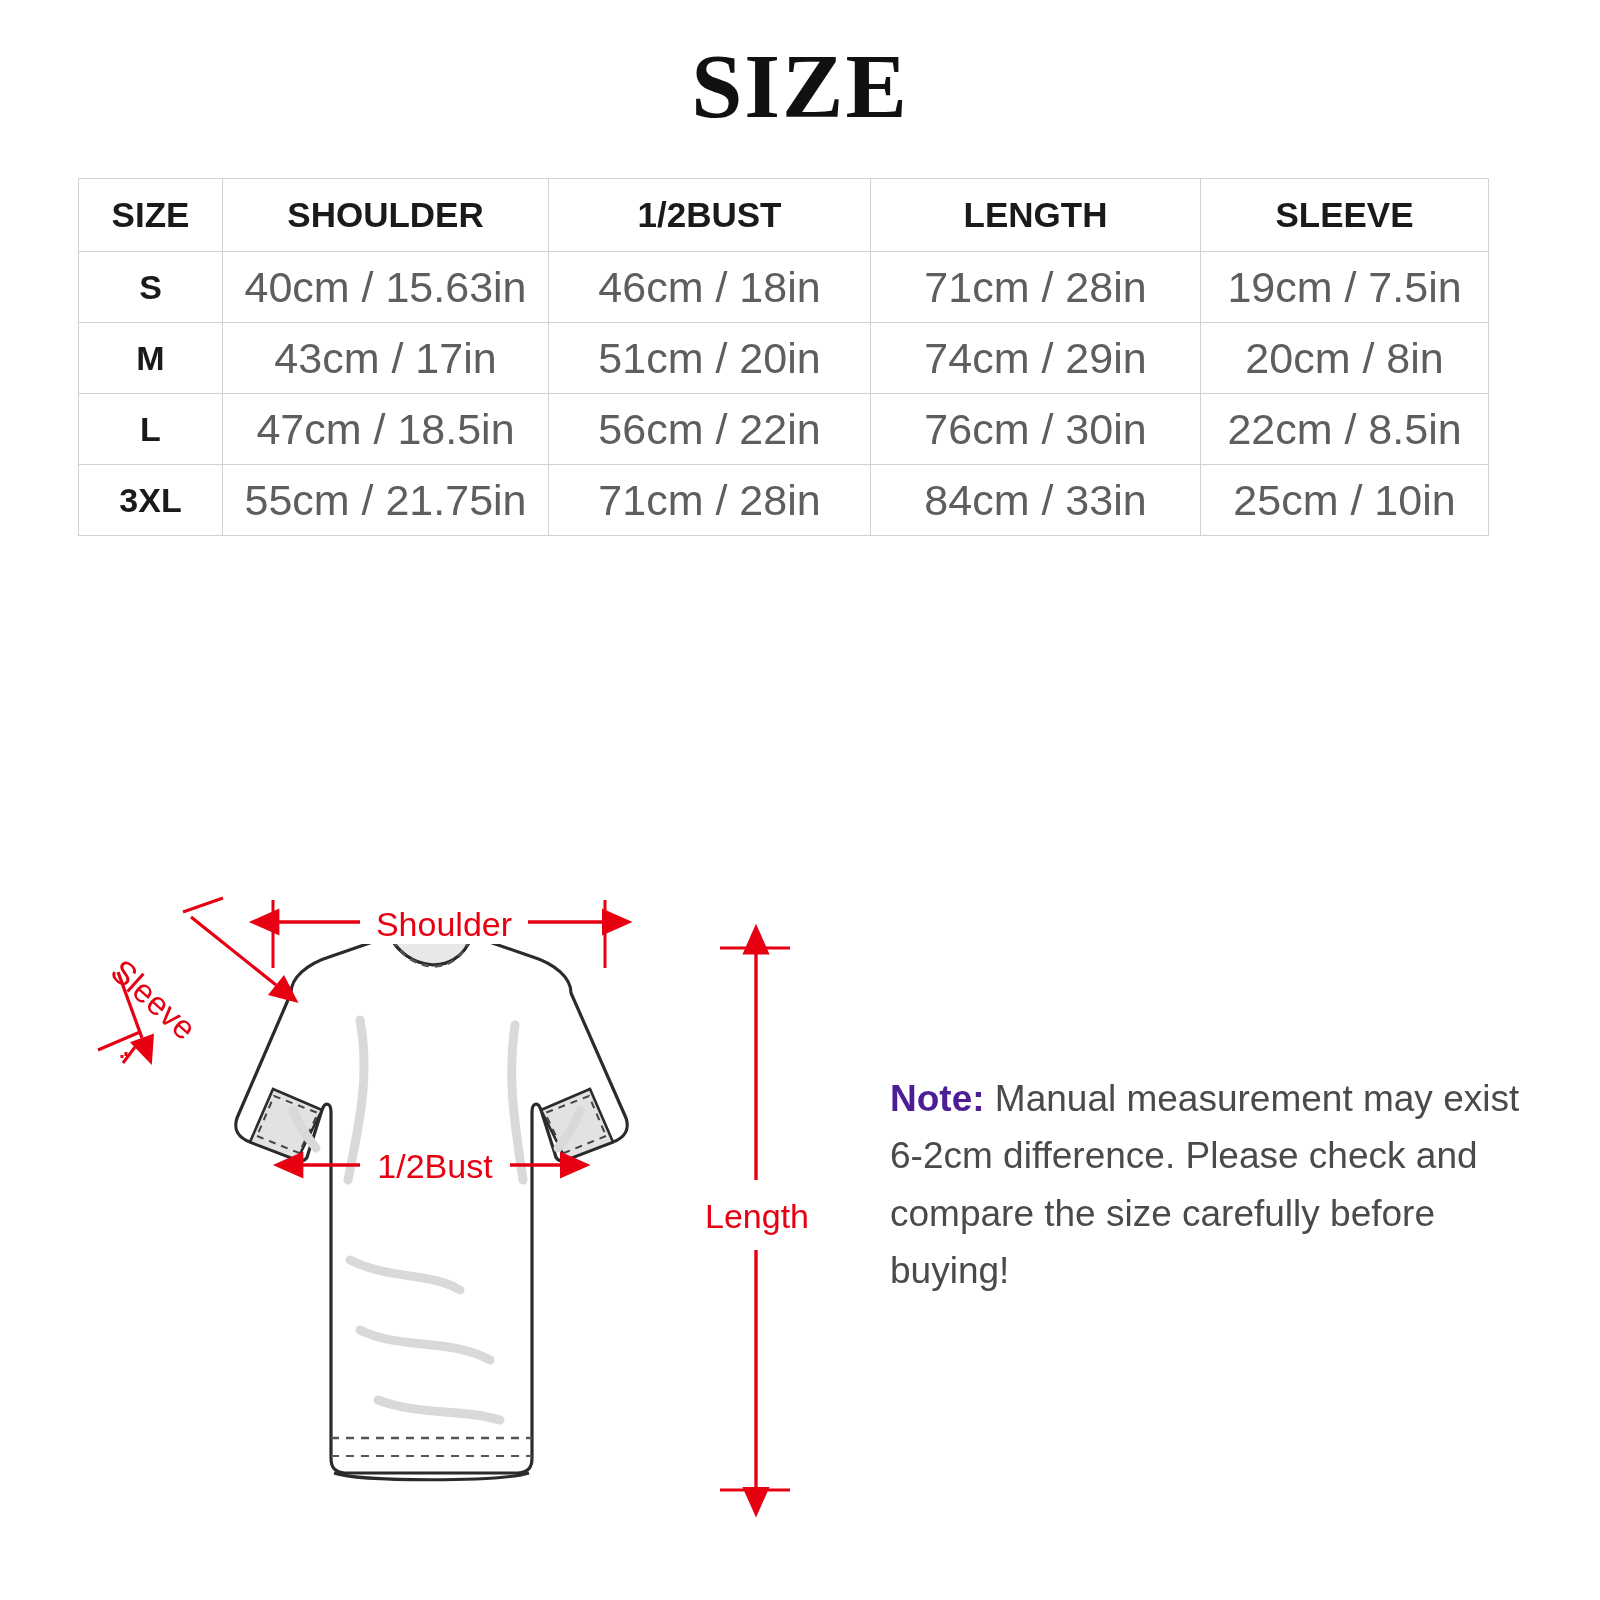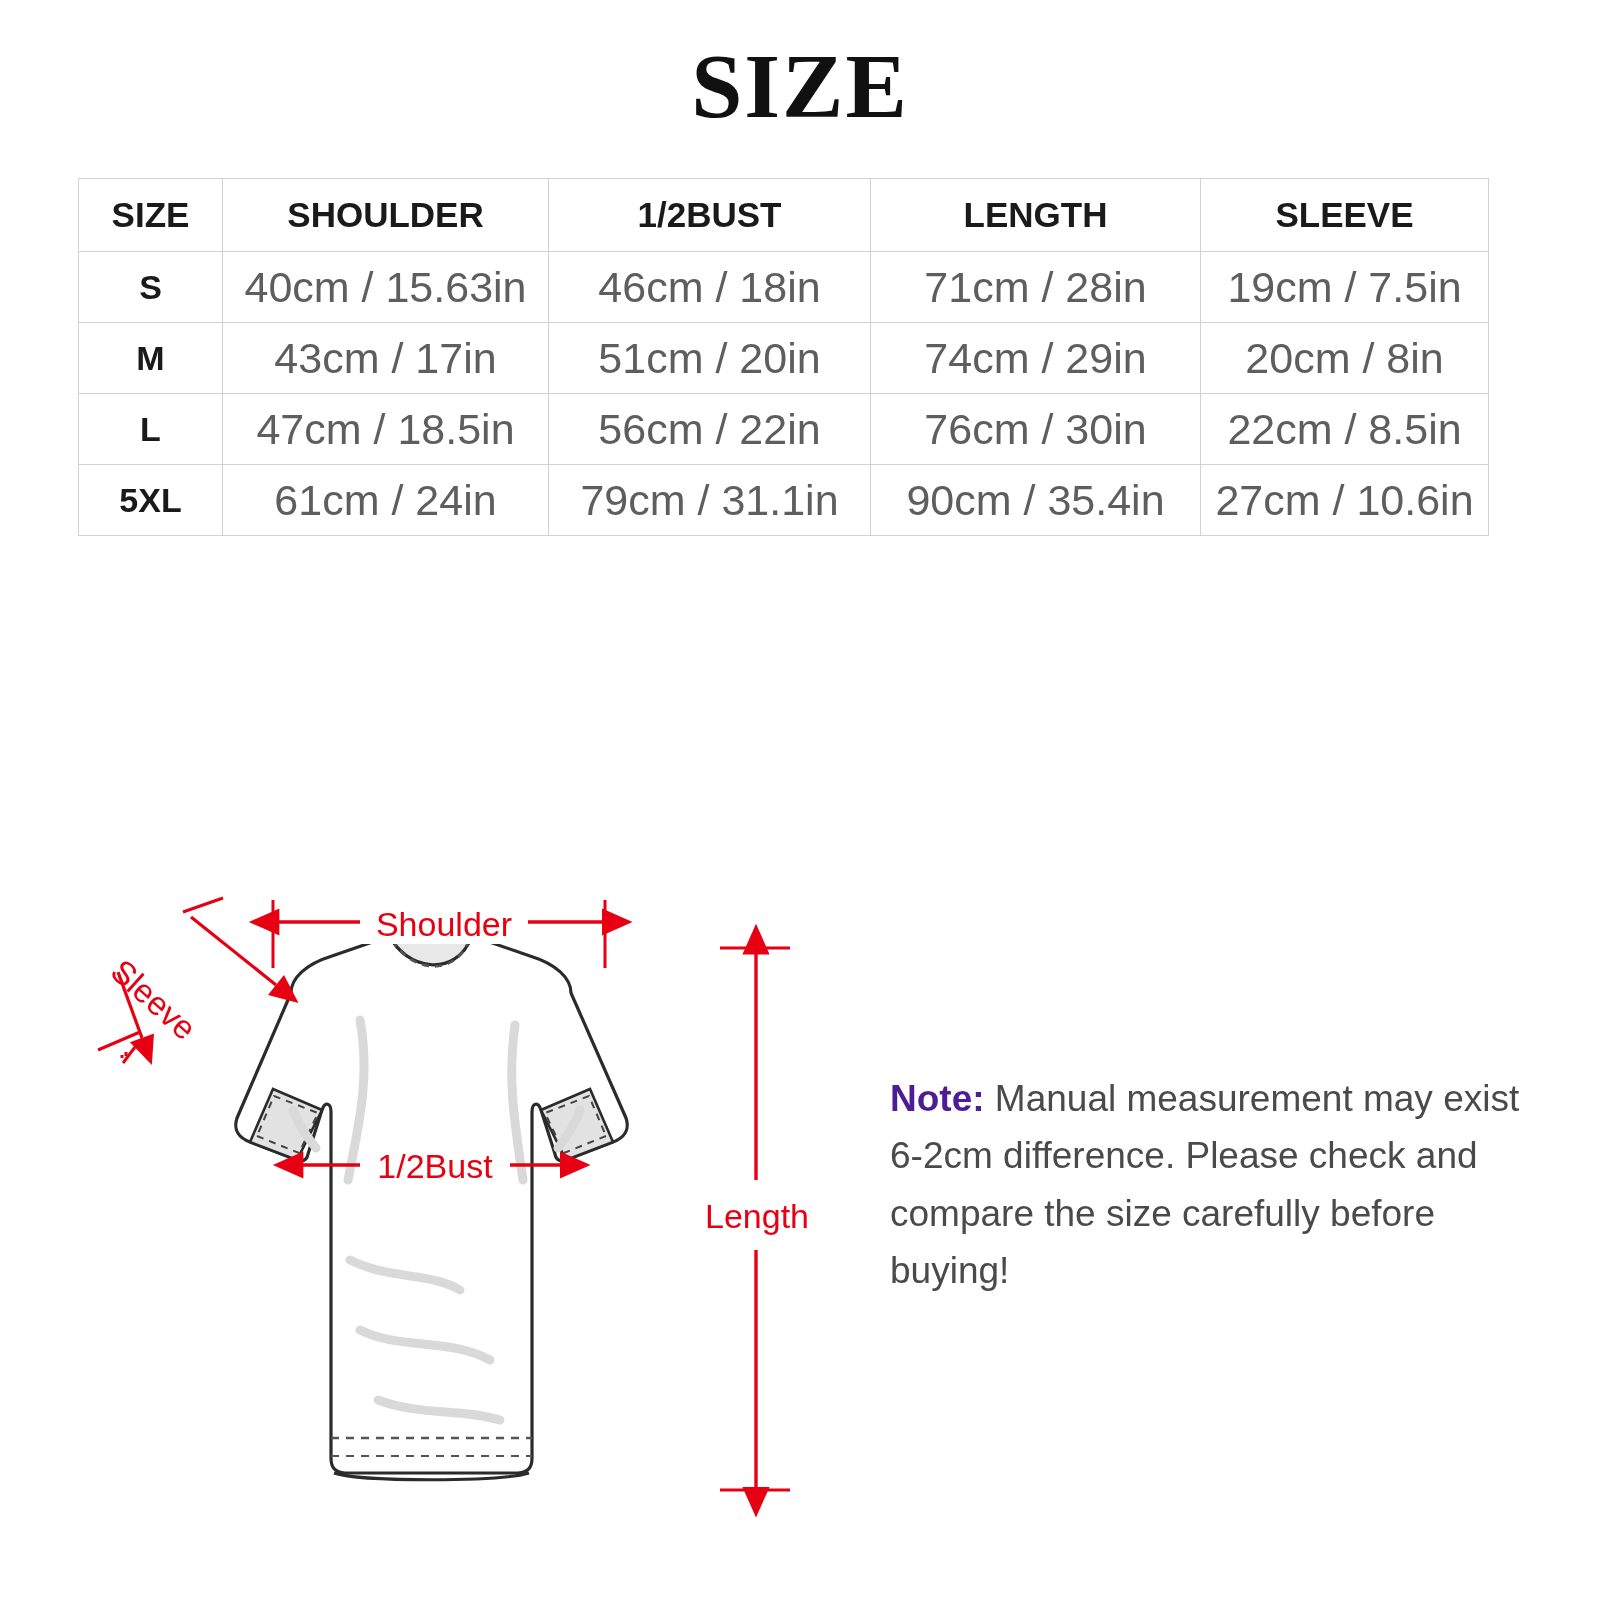--- a/index.html
+++ b/index.html
@@ -131,25 +131,25 @@
       <td class="valcell">20cm / 8in</td>
     </tr>
     <tr>
       <td class="sizecell">L</td>
       <td class="valcell">47cm / 18.5in</td>
       <td class="valcell">56cm / 22in</td>
       <td class="valcell">76cm / 30in</td>
       <td class="valcell">22cm / 8.5in</td>
     </tr>
     <tr>
-      <td class="sizecell">5XL</td>
-      <td class="valcell">61cm / 24in</td>
-      <td class="valcell">79cm / 31.1in</td>
-      <td class="valcell">90cm / 35.4in</td>
-      <td class="valcell">27cm / 10.6in</td>
+      <td class="sizecell">3XL</td>
+      <td class="valcell">55cm / 21.75in</td>
+      <td class="valcell">71cm / 28in</td>
+      <td class="valcell">84cm / 33in</td>
+      <td class="valcell">25cm / 10in</td>
     </tr>
   </tbody>
 </table>
 
 <div id="diagram">
   <svg width="800" height="700" viewBox="0 0 800 700" xmlns="http://www.w3.org/2000/svg">
     <defs>
       <marker id="arrL" markerWidth="12" markerHeight="12" refX="9" refY="5" orient="auto">
         <path d="M10,1 L1,5 L10,9 z" fill="#e60012"></path>
       </marker>

